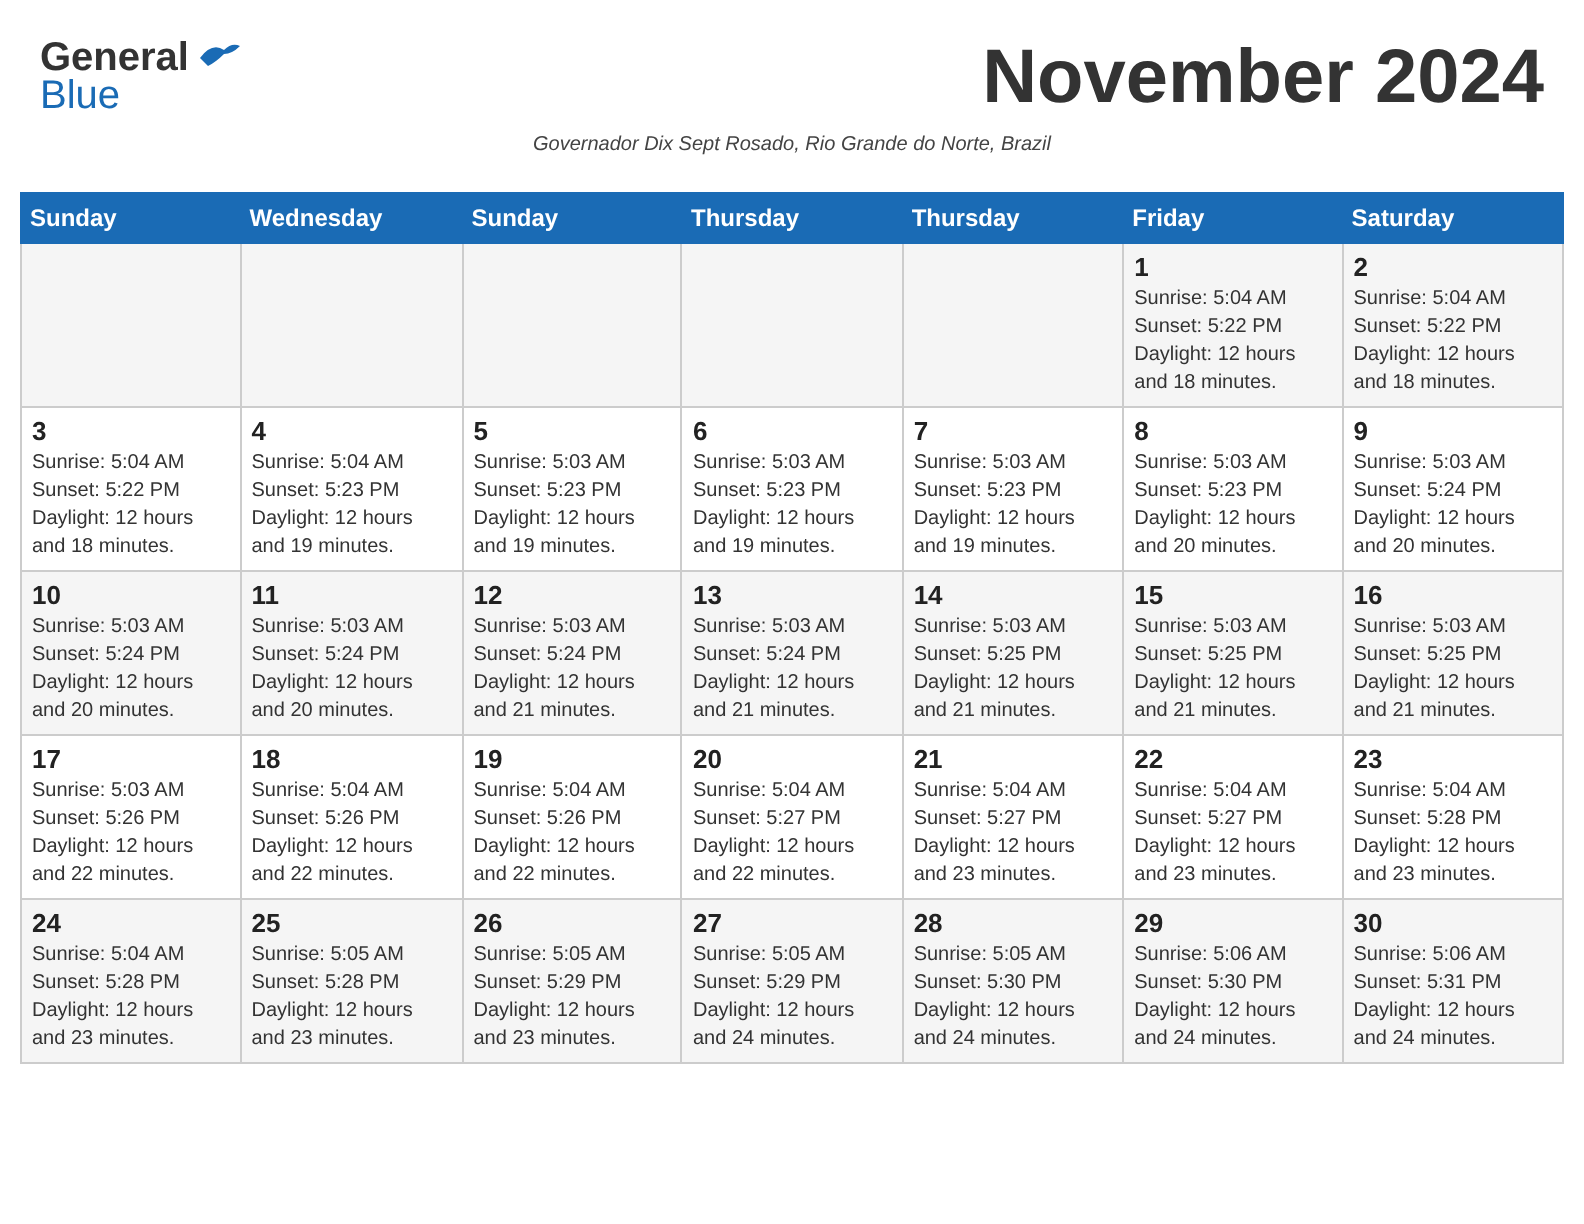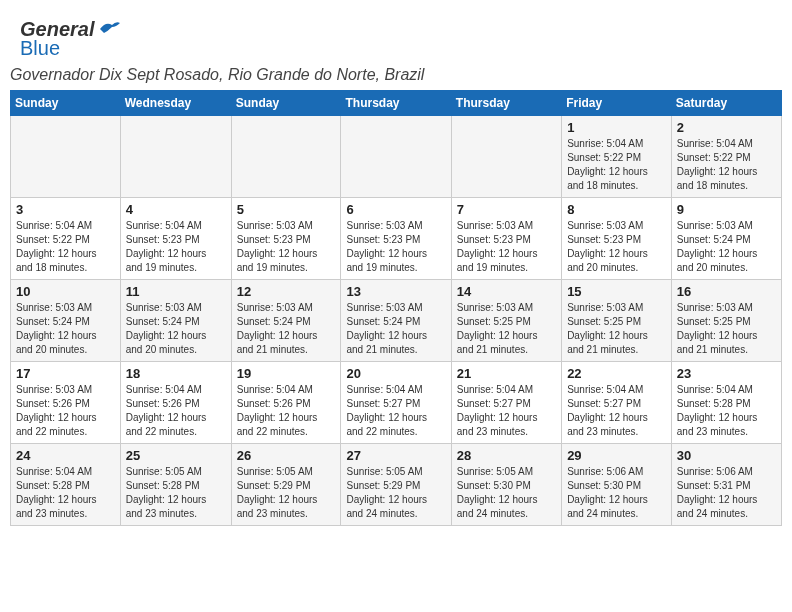--- a/index.html
+++ b/index.html
@@ -18,33 +18,33 @@
     }
     .logo {
       display: flex;
       flex-direction: column;
       align-items: flex-start;
     }
     .logo-line {
       display: flex;
       align-items: center;
       gap: 2px;
-      font-style: italic;
     }
     .subtitle {
-      text-align: left;
-      font-size: 16px;
+      text-align: center;
+      font-size: 10px;
       color: #444;
       padding: 2px 0 6px 0;
       font-style: italic;
     }
     .calendar {
       width: 100%;
       border-collapse: collapse;
       font-size: 11px;
+      margin-top: 12px;
     }
     .calendar thead tr th {
       background-color: #1a6bb5;
       color: #fff;
       padding: 5px 4px;
       text-align: left;
       font-size: 12px;
       font-weight: bold;
       border: 1px solid #1a6bb5;
     }
@@ -83,20 +83,21 @@
 <div class="header">
   <div class="logo">
     <div class="logo-line">
       <span style="font-size:20px;font-weight:bold;color:#333;">General</span>
       <svg width="22" height="18" viewBox="0 0 22 18" style="margin-left:2px;margin-top:-4px;">
         <path d="M2,10 Q8,2 14,6 Q18,2 22,4 Q18,8 14,8 Q10,12 6,14 Z" fill="#1a6bb5"></path>
       </svg>
     </div>
     <span style="font-size:20px;font-weight:normal;color:#1a6bb5;margin-top:-4px;">Blue</span>
   </div>
+  <div style="font-size:38px;font-weight:bold;color:#333;">November 2024</div>
 </div>
 
 <div class="subtitle">Governador Dix Sept Rosado, Rio Grande do Norte, Brazil</div>
 
 <table class="calendar">
   <thead>
     <tr id="weekday-header">
         <th>Sunday</th>
         <th>Wednesday</th>
         <th>Sunday</th>

